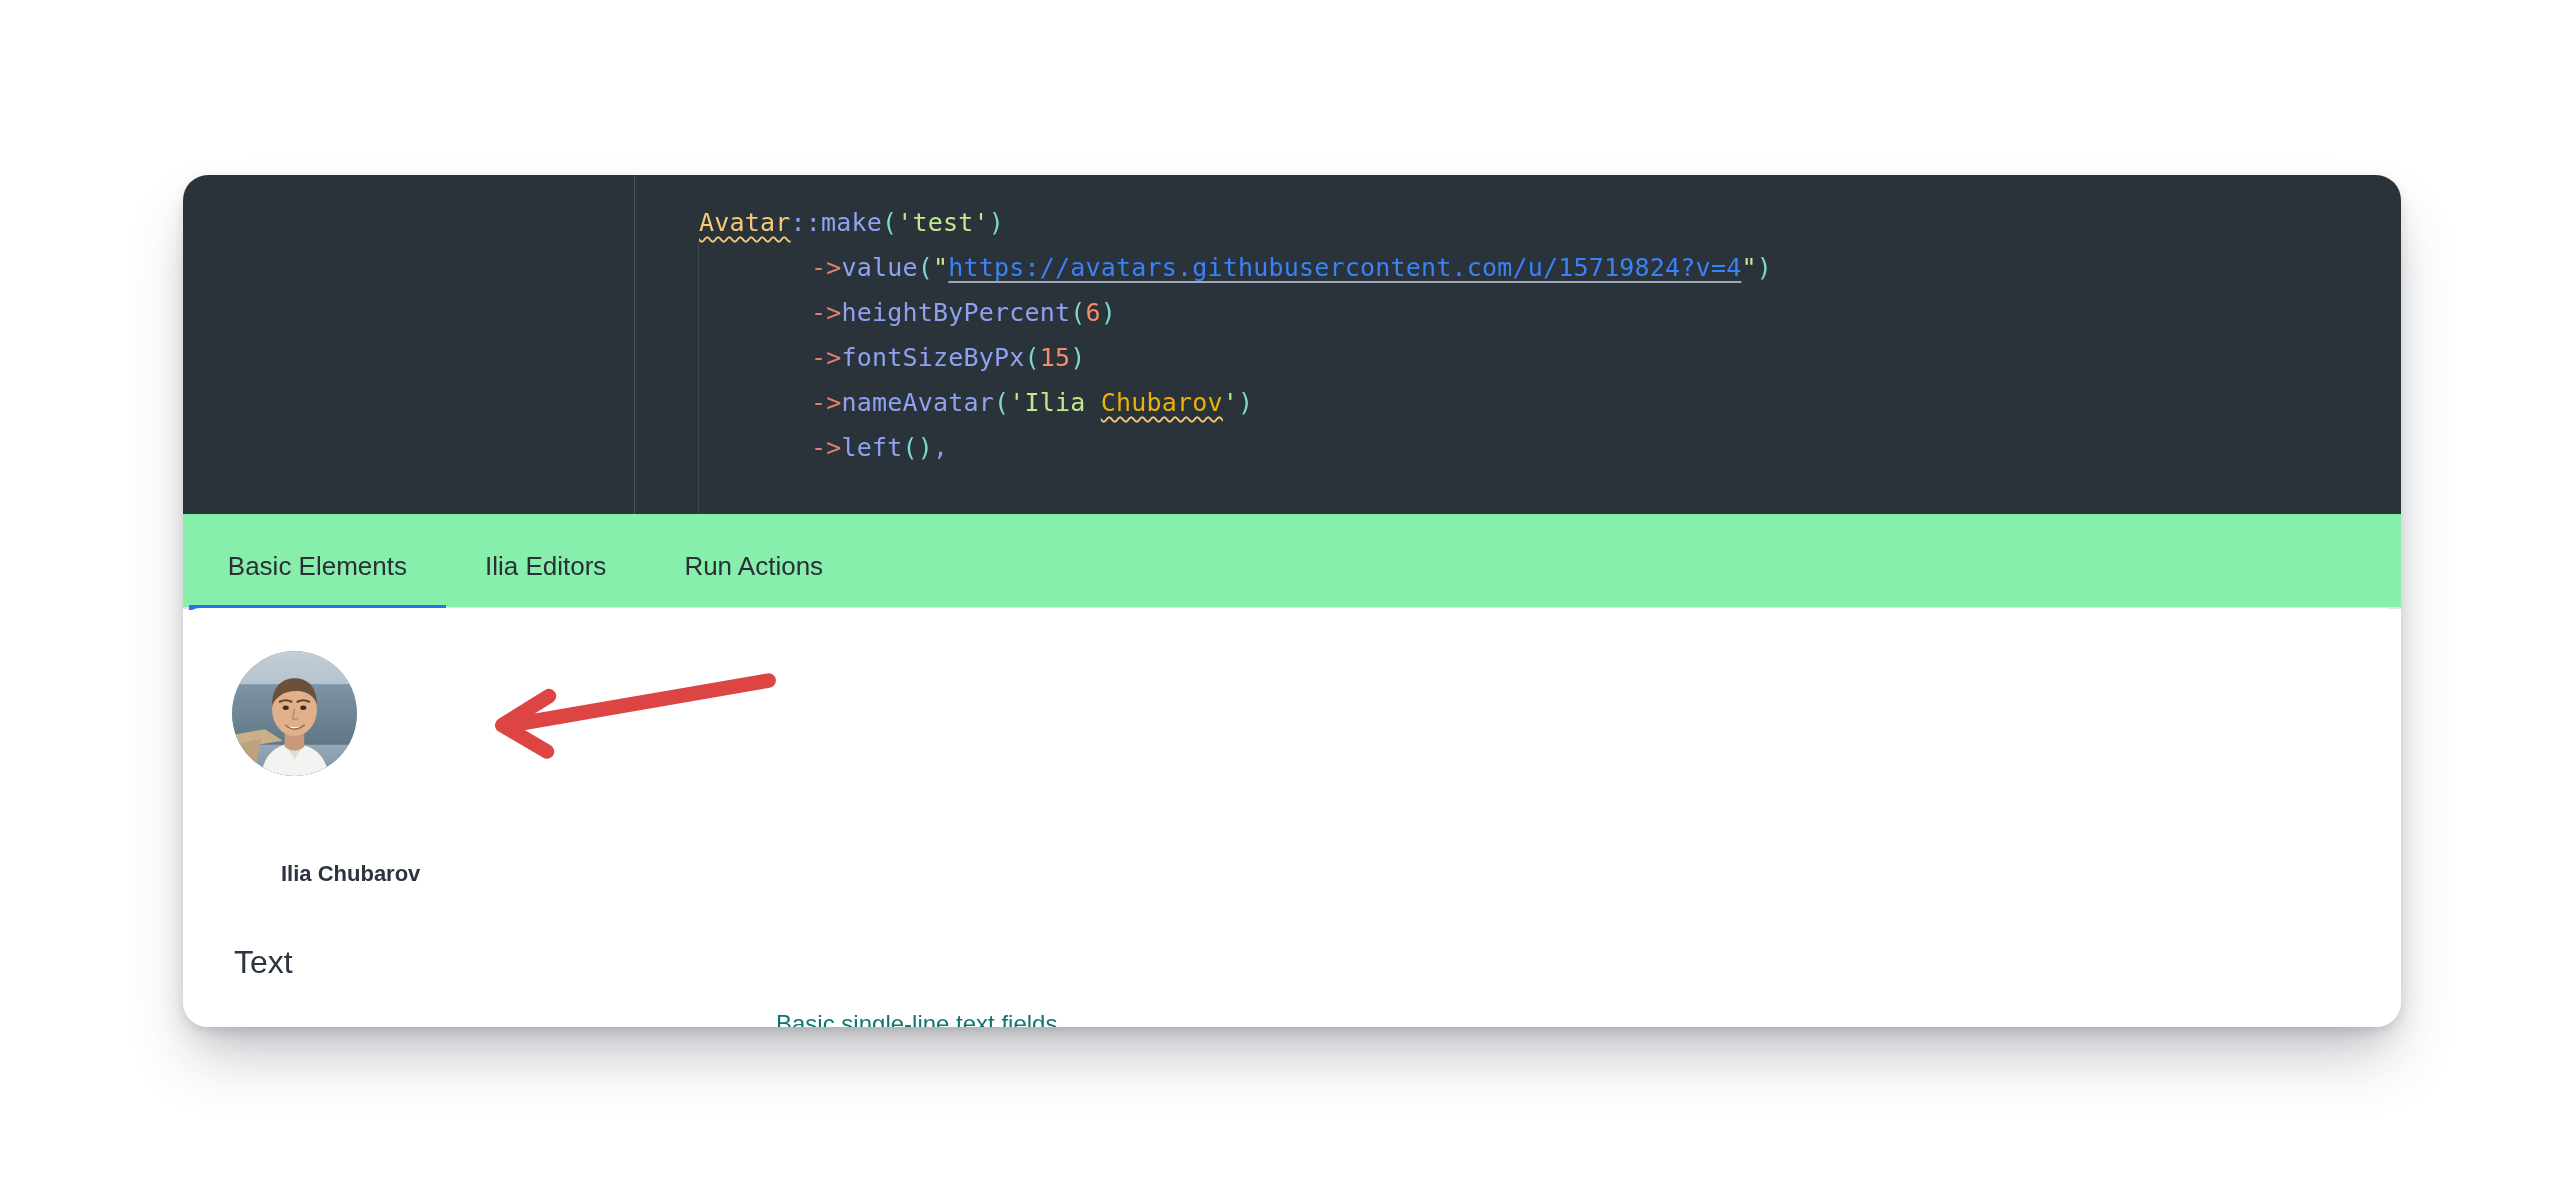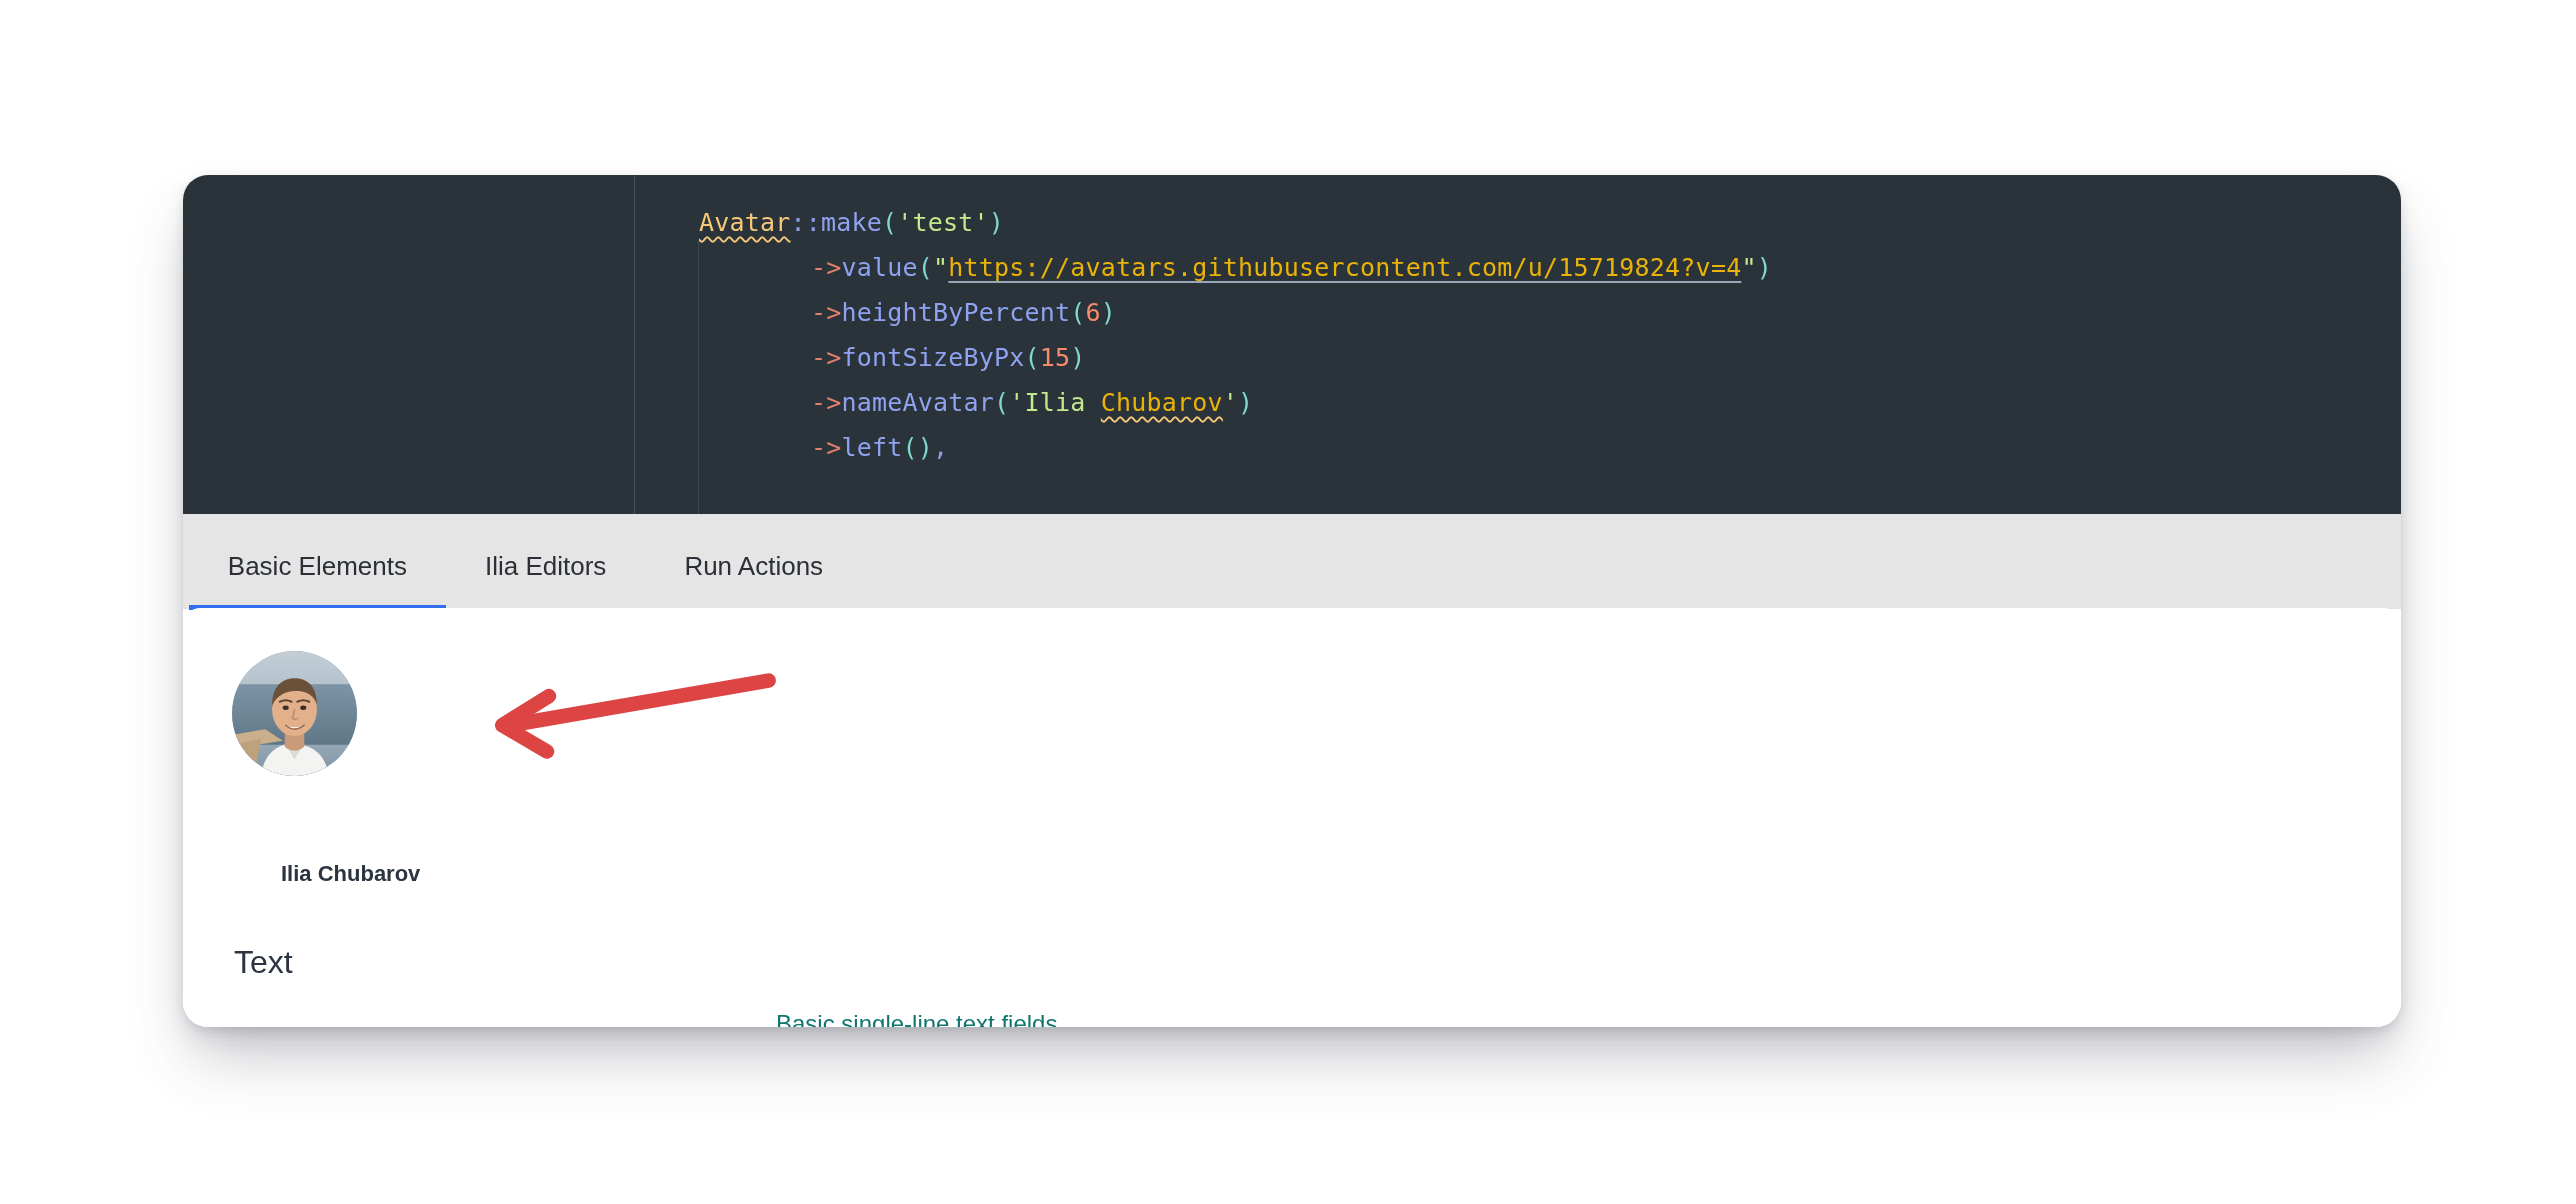--- a/index.html
+++ b/index.html
@@ -69,33 +69,33 @@
 
   .tok-class  { color: #f5c978; text-decoration: none;
                 text-decoration-line: underline; text-decoration-style: wavy;
                 text-decoration-color: #f5c978; text-underline-offset: 4.9px;
                 text-decoration-thickness: 1.5px; }
   .tok-op     { color: #8d9fe8; }
   .tok-arrow  { color: #e2806b; }
   .tok-fn     { color: #8fa2f0; }
   .tok-paren  { color: #7fd8d0; }
   .tok-str    { color: #c3e88d; }
-  .tok-url    { color: #eab308; text-decoration: underline;
+  .tok-url    { color: #3b82f6; text-decoration: underline;
                 text-decoration-color: #9aa7b8; text-underline-offset: 4.9px; }
   .tok-num    { color: #f78c6c; }
   .tok-spell  { color: #eab308; text-decoration-line: underline;
                 text-decoration-style: wavy; text-decoration-color: #f5c978;
                 text-underline-offset: 4.9px; text-decoration-thickness: 1.5px; }
   .tok-comma  { color: #8d9fe8; }
 
   
   #tab-strip {
     position: relative;
     height: 93px;
-    background: #e5e5e5;
+    background: #86efac;
     border-bottom: 2.9px solid #dfe2e6;
   }
   #tab-list {
     position: absolute;
     left: 0;
     top: 0;
     display: flex;
     align-items: flex-end;
     height: 93px;
   }

